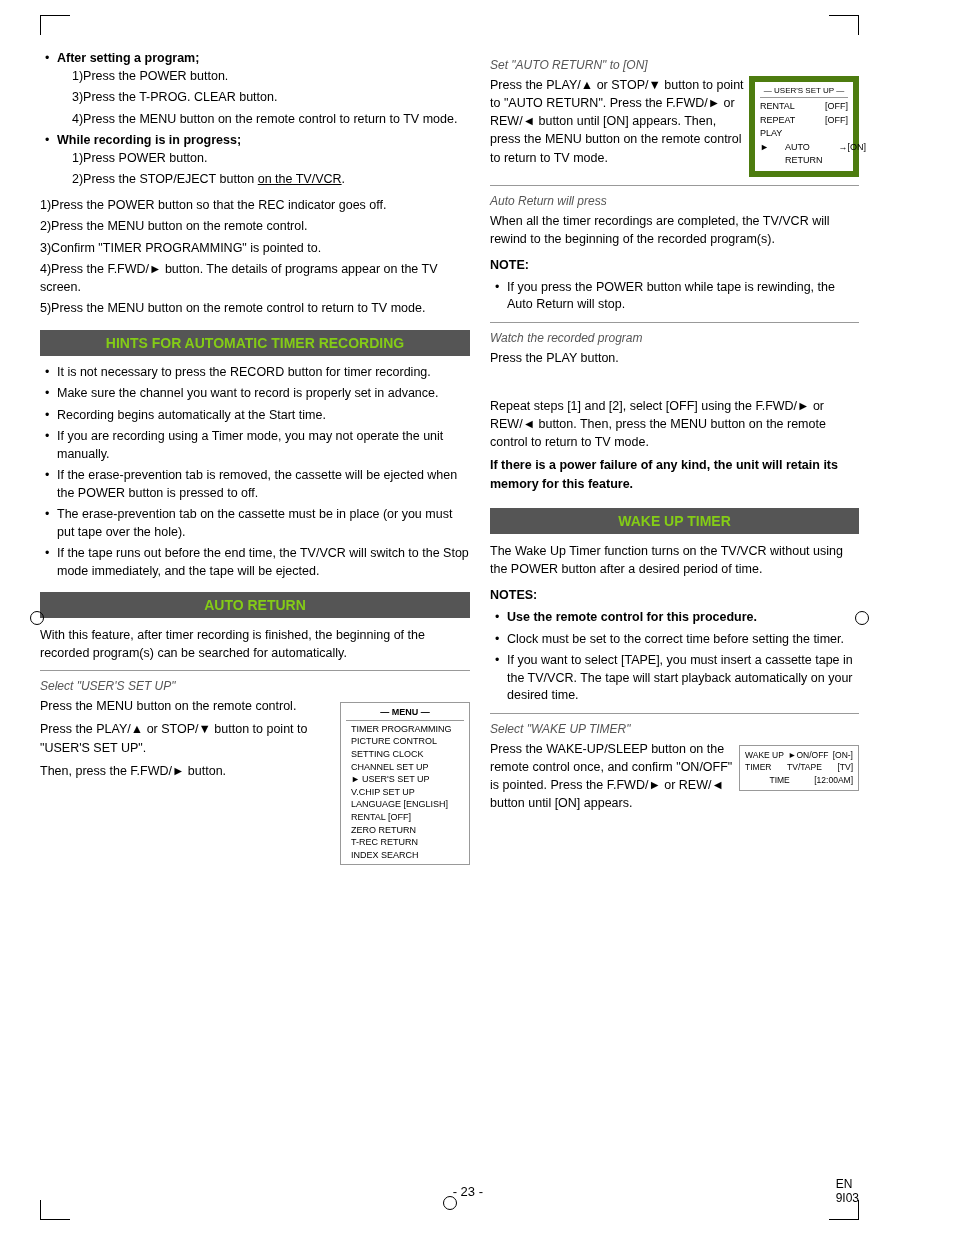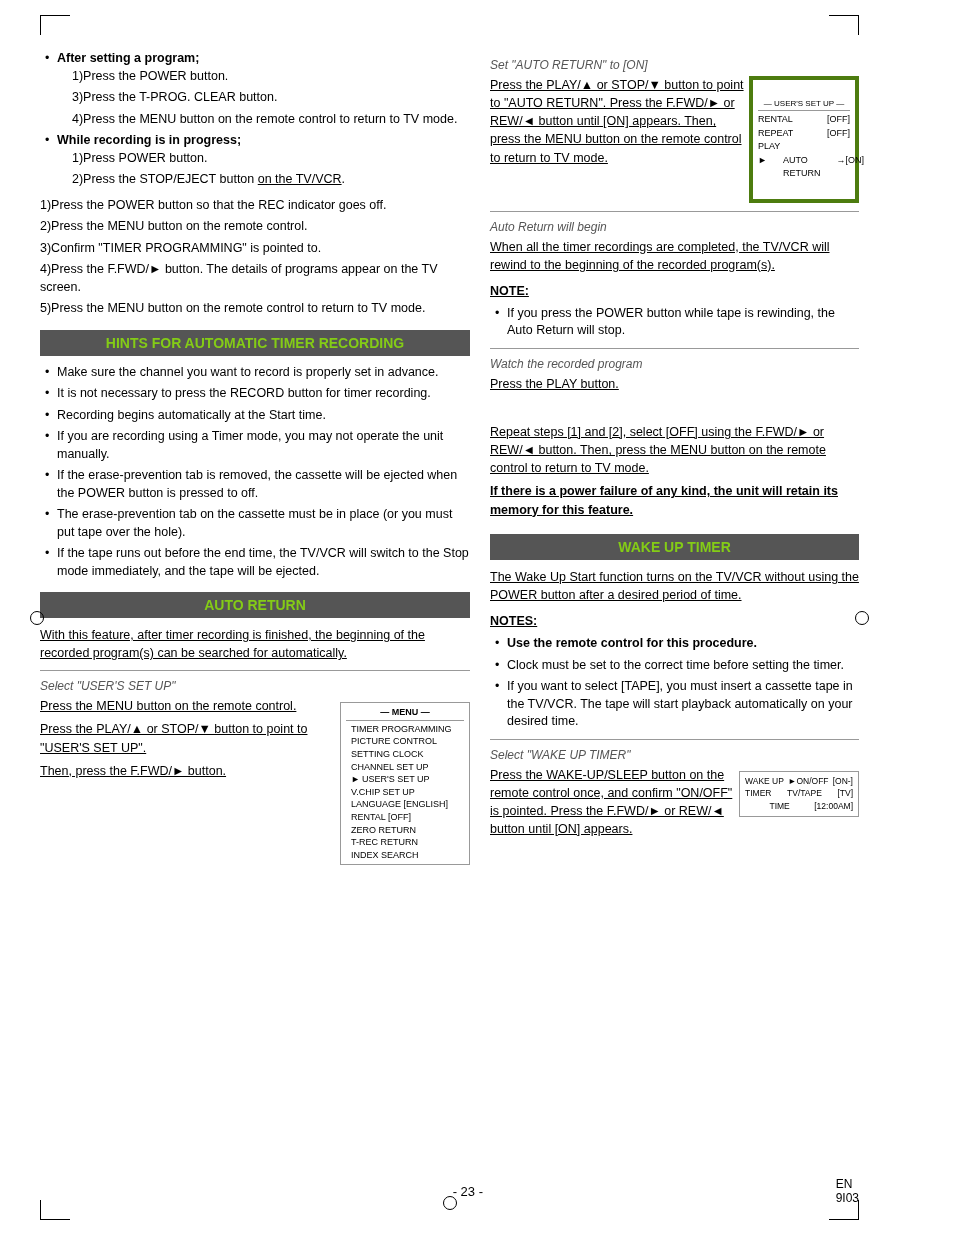--- a/index.html
+++ b/index.html
@@ -171,23 +171,23 @@
     }
     .menu-box-item.selected {
       display: flex;
     }
     .menu-box-item.selected::before {
       content: "►";
       margin-right: 2px;
     }
     
     .users-set-box {
-      border: 4px solid #4d7c0f;
+      border: 6px solid #4d7c0f;
       font-size: 9px;
-      padding: 18px 5px;
+      padding: 3px 5px;
       width: 110px;
       background: #fff;
       line-height: 1.5;
       float: right;
     }
     .users-set-box-title {
       text-align: center;
       font-size: 8px;
       border-bottom: 1px solid #999;
       margin-bottom: 2px;
@@ -229,21 +229,21 @@
     .page-number { text-align: center; }
     .page-code { font-size: 12px; }
     
     .clearfix::after {
       content: "";
       display: table;
       clear: both;
     }
     
     .sub-indent { padding-left: 15px; }
-    p { margin-bottom: 5px; line-height: 1.45; font-size: 12.5px; text-decoration: underline; }
+    p { margin-bottom: 5px; line-height: 1.45; font-size: 12.5px; }
   </style>
 </head>
 <body>
 
 <div class="page">
 
   <div class="top-border">
     <div class="corner-bracket-tl"></div>
     <div class="corner-bracket-tr"></div>
   </div>
@@ -278,22 +278,22 @@
         <div class="numbered-item">1)Press the POWER button so that the REC indicator goes off.</div>
         <div class="numbered-item">2)Press the MENU button on the remote control.</div>
         <div class="numbered-item">3)Confirm "TIMER PROGRAMMING" is pointed to.</div>
         <div class="numbered-item">4)Press the F.FWD/► button. The details of programs appear on the TV screen.</div>
         <div class="numbered-item">5)Press the MENU button on the remote control to return to TV mode.</div>
       </div>
 
       <div class="section-header">HINTS FOR AUTOMATIC TIMER RECORDING</div>
 
       <ul class="bullet-list">
+        <li>It is not necessary to press the RECORD button for timer recording.</li>
         <li>Make sure the channel you want to record is properly set in advance.</li>
-        <li>It is not necessary to press the RECORD button for timer recording.</li>
         <li>Recording begins automatically at the Start time.</li>
         <li>If you are recording using a Timer mode, you may not operate the unit manually.</li>
         <li>If the erase-prevention tab is removed, the cassette will be ejected when the POWER button is pressed to off.</li>
         <li>The erase-prevention tab on the cassette must be in place (or you must put tape over the hole).</li>
         <li>If the tape runs out before the end time, the TV/VCR will switch to the Stop mode immediately, and the tape will be ejected.</li>
       </ul>
 
       <div class="section-header">AUTO RETURN</div>
 
       <p>With this feature, after timer recording is finished, the beginning of the recorded program(s) can be searched for automatically.</p>
@@ -347,42 +347,42 @@
             <span>AUTO RETURN</span>
             <span>→[ON]</span>
           </div>
         </div>
 
         <p>Press the PLAY/▲ or STOP/▼ button to point to "AUTO RETURN". Press the F.FWD/► or REW/◄ button until [ON] appears. Then, press the MENU button on the remote control to return to TV mode.</p>
       </div>
 
       <hr class="divider">
 
-      <div class="sub-section-header">Auto Return will begin</div>
+      <div class="sub-section-header">Auto Return will press</div>
 
       <p>When all the timer recordings are completed, the TV/VCR will rewind to the beginning of the recorded program(s).</p>
 
       <p class="note-label">NOTE:</p>
       <ul class="bullet-list">
         <li>If you press the POWER button while tape is rewinding, the Auto Return will stop.</li>
       </ul>
 
       <hr class="divider">
 
       <div class="sub-section-header">Watch the recorded program</div>
 
       <p>Press the PLAY button.</p>
 
       <p style="margin-top:30px;">Repeat steps [1] and [2], select [OFF] using the F.FWD/► or REW/◄ button. Then, press the MENU button on the remote control to return to TV mode.</p>
 
       <p class="bold">If there is a power failure of any kind, the unit will retain its memory for this feature.</p>
 
       <div class="section-header" style="margin-top:15px;">WAKE UP TIMER</div>
 
-      <p>The Wake Up Start function turns on the TV/VCR without using the POWER button after a desired period of time.</p>
+      <p>The Wake Up Timer function turns on the TV/VCR without using the POWER button after a desired period of time.</p>
 
       <p class="note-label">NOTES:</p>
       <ul class="bullet-list">
         <li><span class="bold">Use the remote control for this procedure.</span></li>
         <li>Clock must be set to the correct time before setting the timer.</li>
         <li>If you want to select [TAPE], you must insert a cassette tape in the TV/VCR. The tape will start playback automatically on your desired time.</li>
       </ul>
 
       <hr class="divider">
 

